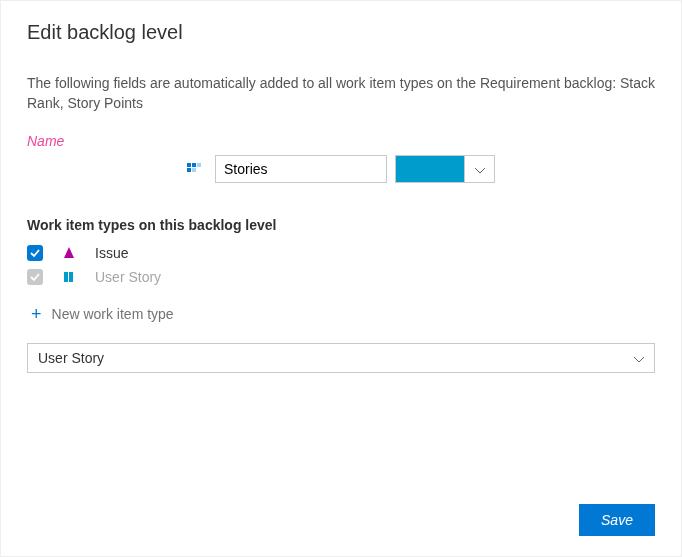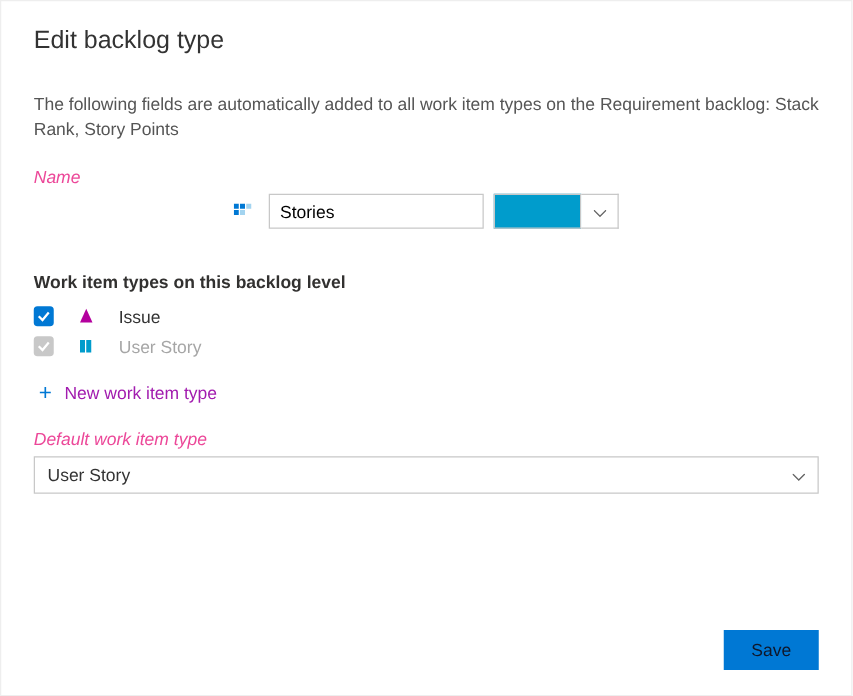--- a/index.html
+++ b/index.html
@@ -125,21 +125,21 @@
       padding: 8px 4px 20px;
       cursor: pointer;
     }
     .plus-icon {
       color: #0078d4;
       font-size: 18px;
       font-weight: 300;
       line-height: 1;
     }
     .new-wit-label {
-      color: #a21caf;
+      color: #737373;
     }
     .default-select {
       width: 100%;
       height: 30px;
       border: 1px solid #c8c8c8;
       background: #fff;
       display: flex;
       align-items: center;
       justify-content: space-between;
       padding: 0 10px;
@@ -156,37 +156,38 @@
       min-width: 76px;
       height: 32px;
       padding: 0 14px;
       border: none;
       font-size: 14px;
       font-family: inherit;
       cursor: pointer;
     }
     .btn-primary {
       background: #0078d4;
-      color: #0f172a;
+      color: #ffffff;
+      font-style: italic;
     }
     .btn-default {
       background: #efefef;
       color: #333;
     }
     .chevron-down {
       width: 10px;
       height: 6px;
       display: inline-block;
     }
   </style>
 </head>
 <body>
 
 <div class="dialog">
-  <h1 class="title">Edit backlog type</h1>
+  <h1 class="title">Edit backlog level</h1>
 
   <p class="description">The following fields are automatically added to all work item types on the Requirement backlog: Stack Rank, Story Points</p>
 
   <div class="field-label">Name</div>
   <div class="name-row">
     <span class="backlog-icon">
       <svg width="16" height="16" viewBox="0 0 16 16">
         <rect x="0" y="2" width="4" height="4" fill="#0078d4"></rect>
         <rect x="5" y="2" width="4" height="4" fill="#0078d4"></rect>
         <rect x="10" y="2" width="4" height="4" fill="#a3d4f0"></rect>
@@ -236,21 +237,20 @@
       </span>
       <span class="wit-label disabled">User Story</span>
     </div>
   </div>
 
   <div class="new-wit">
     <span class="plus-icon">+</span>
     <span class="new-wit-label">New work item type</span>
   </div>
 
-  <div class="field-label">Default work item type</div>
   <div class="default-select">
     <span>User Story</span>
     <span>
       <svg class="chevron-down" viewBox="0 0 10 6">
           <path d="M0 0 L5 5 L10 0" stroke="#666" stroke-width="1" fill="none"></path>
         </svg>
     </span>
   </div>
 
   <div class="footer">

